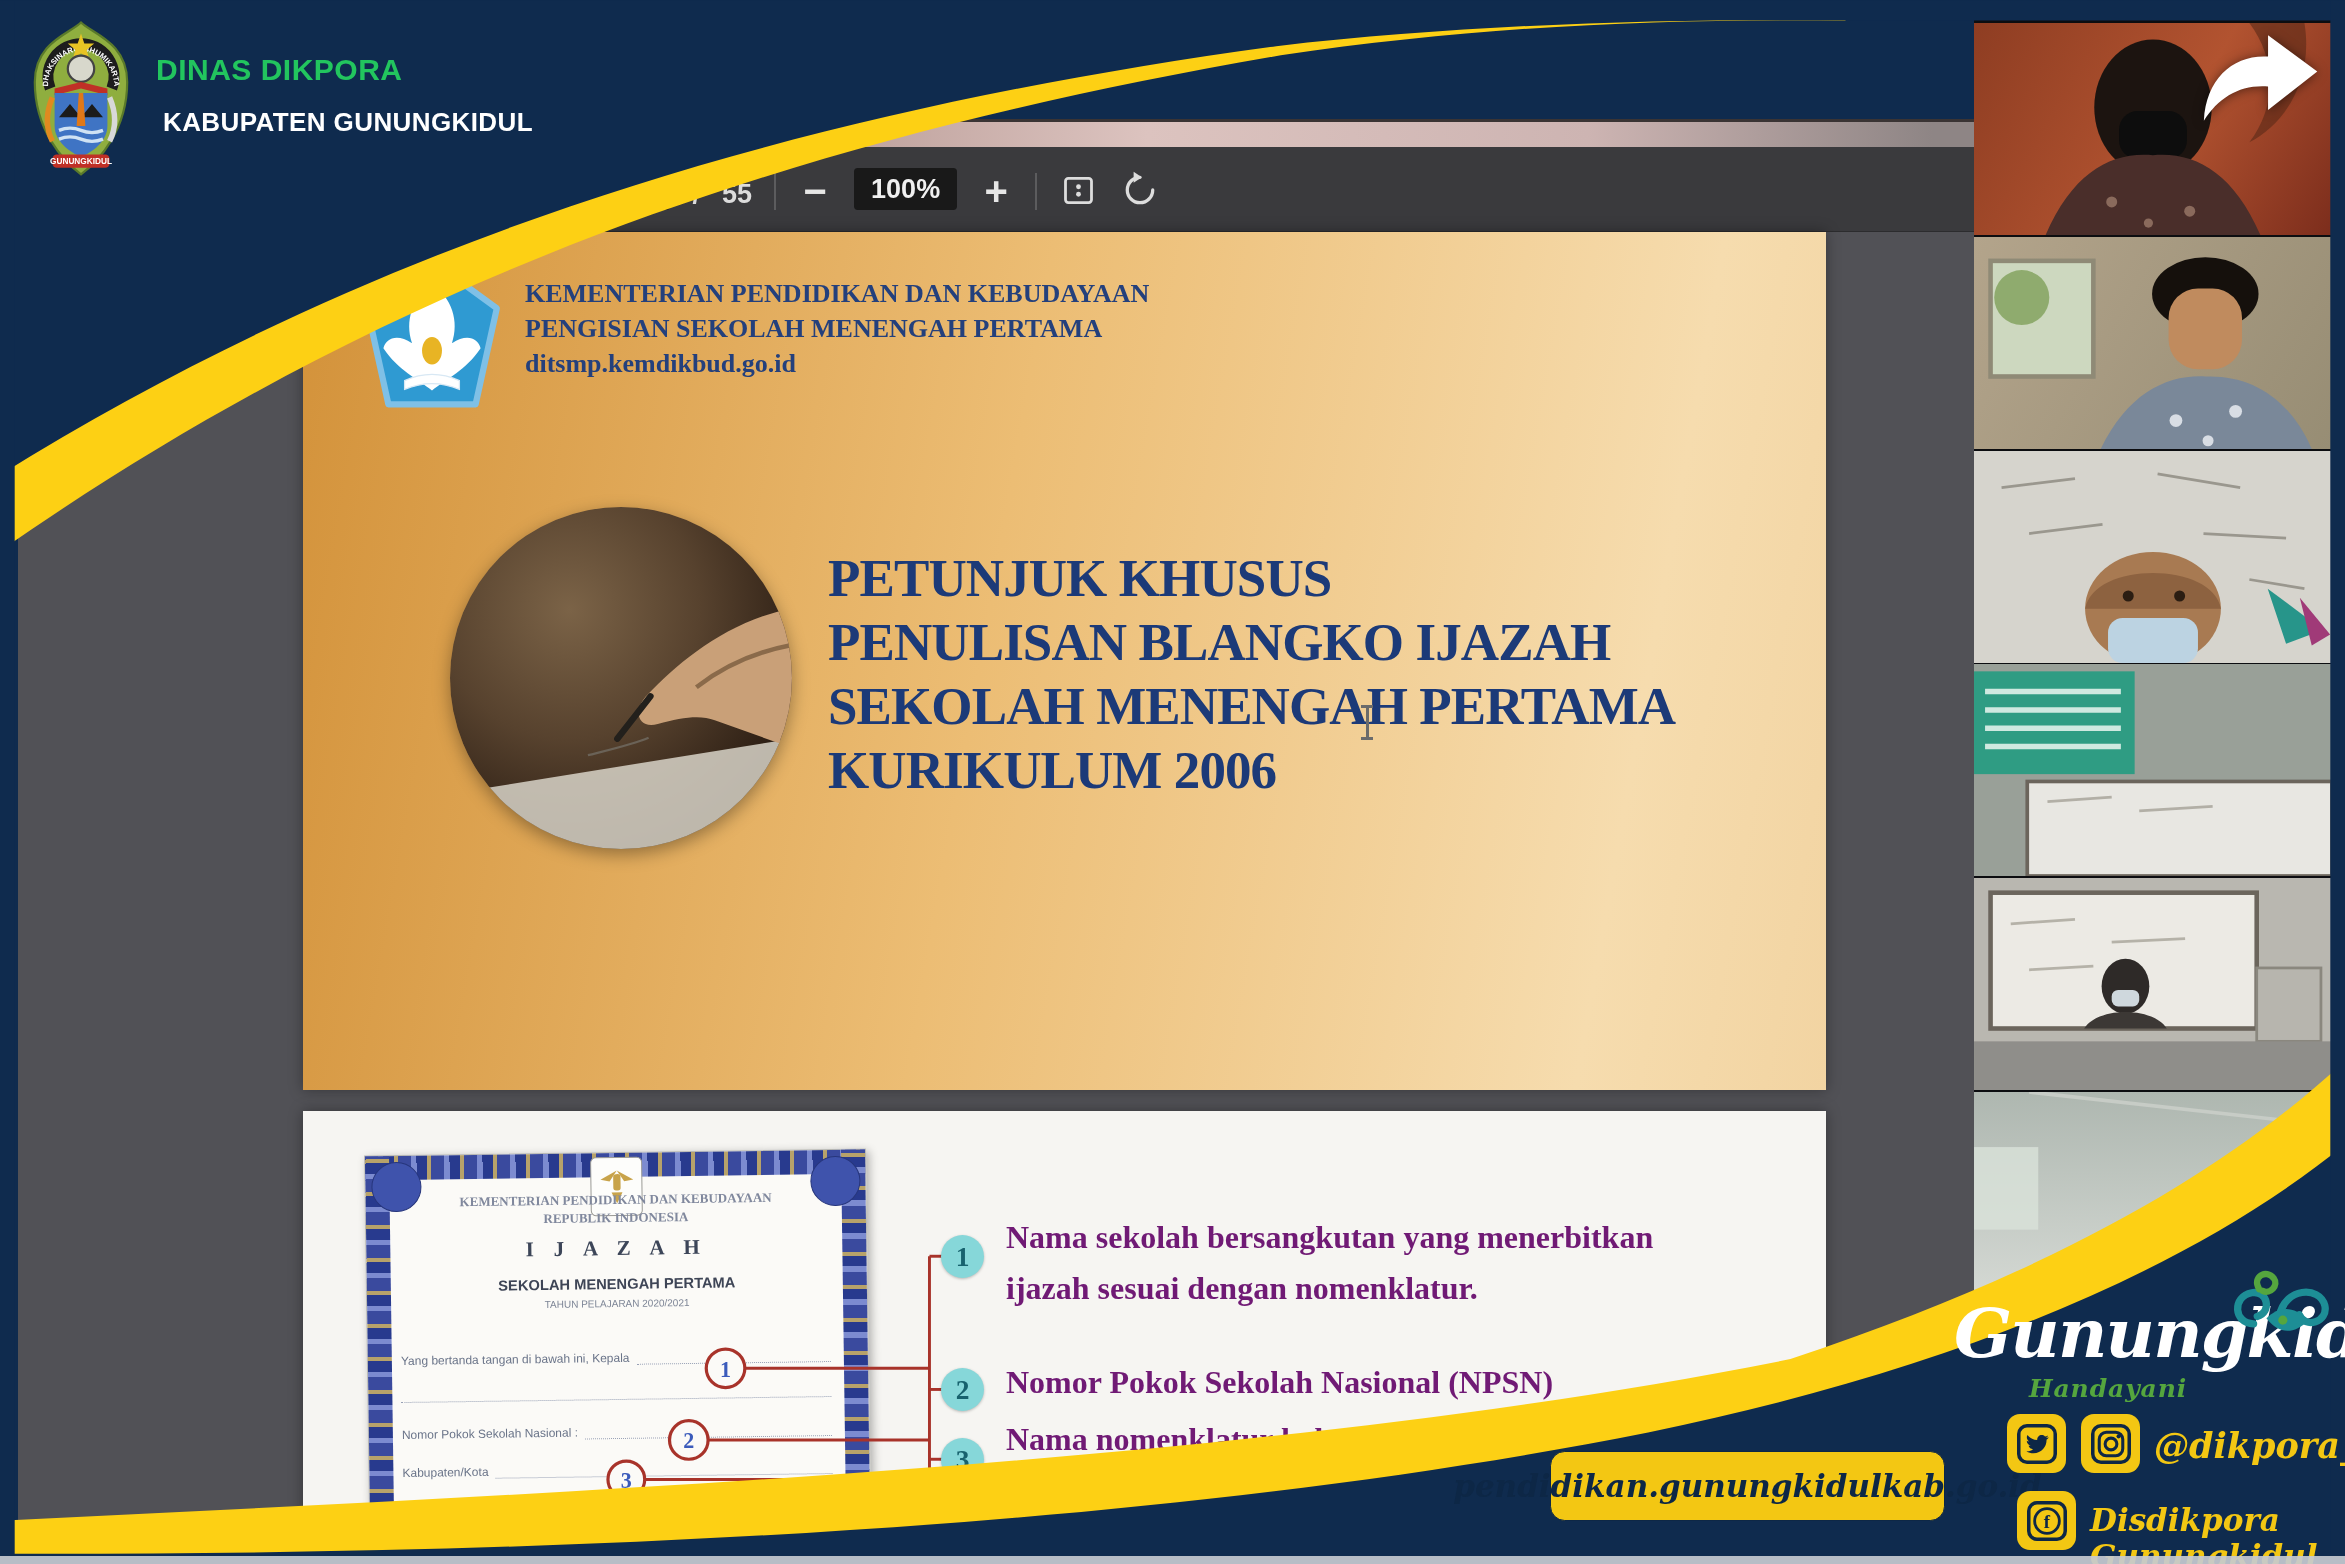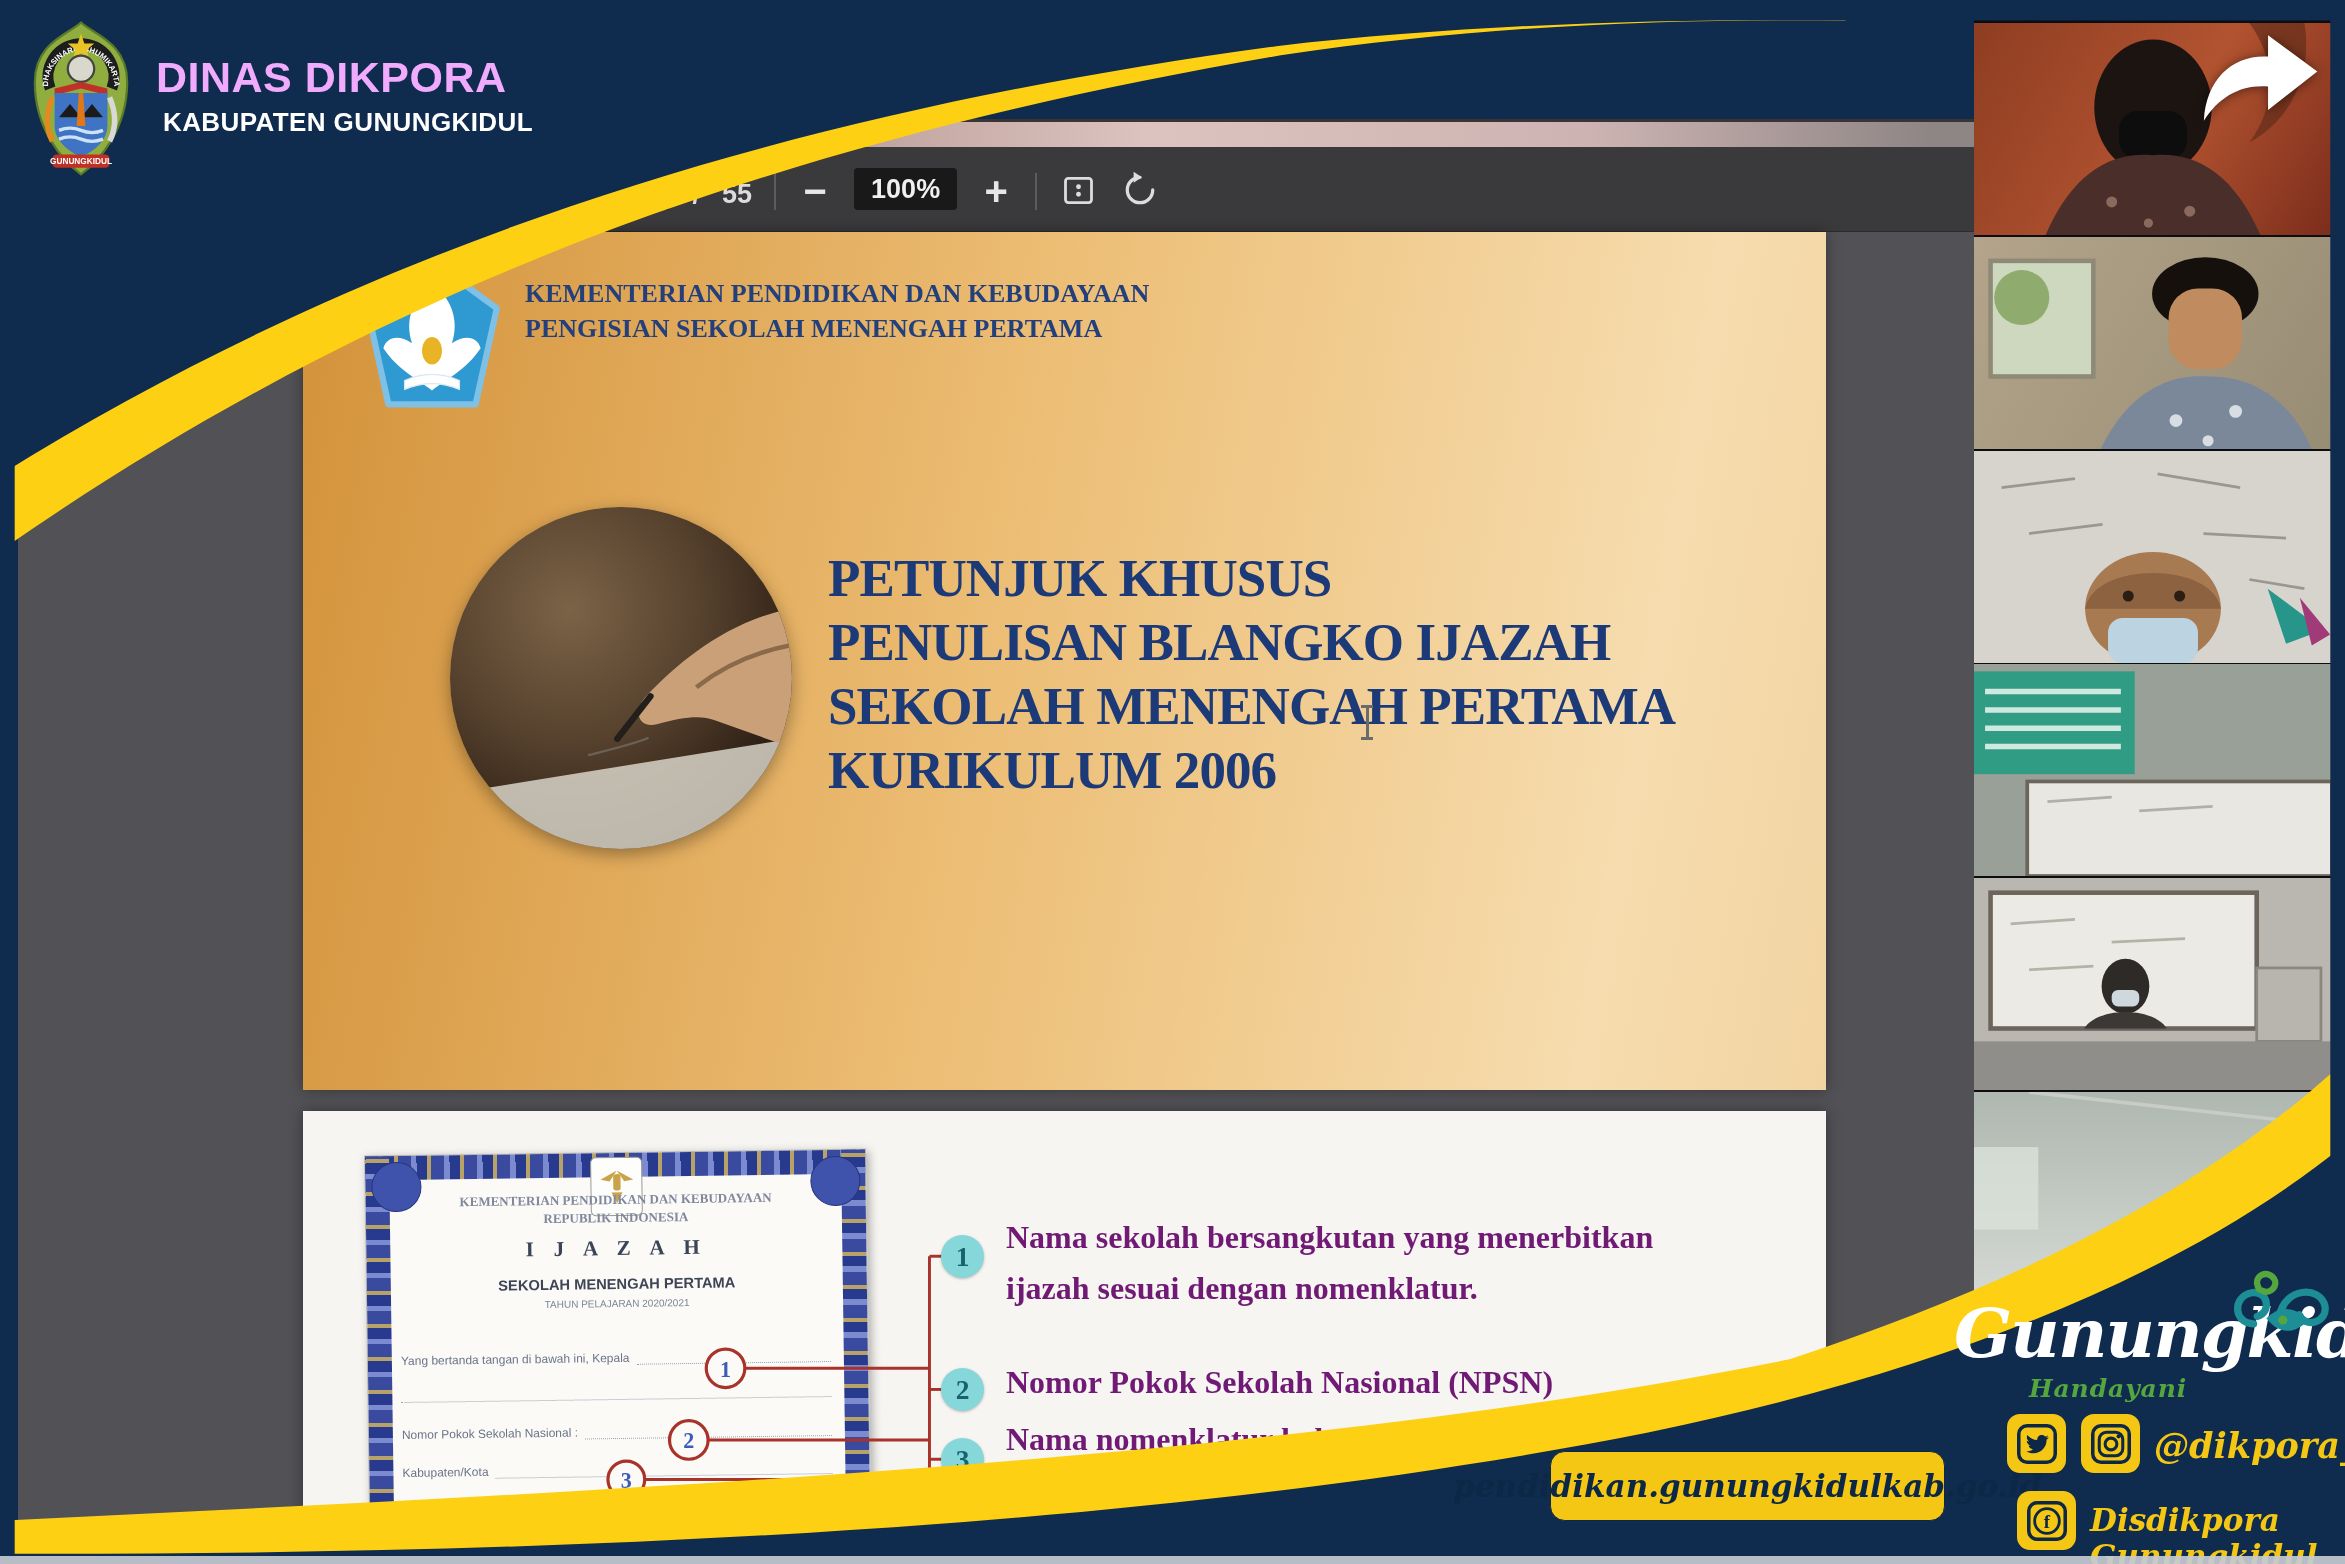--- a/index.html
+++ b/index.html
@@ -76,21 +76,21 @@
   .t6{background:linear-gradient(#aeb7b0,#d6dad5);}
   .t7{background:#c9b063;}
 
   .share{left:2195px;top:33px;width:129px;height:92px;cursor:pointer;
     filter:drop-shadow(0 1.8px 5.5px rgba(0,0,0,.5));}
 
   
   .frame{left:0;top:0;width:2345px;height:1565px;pointer-events:none;}
 
   
-  .brand-title{left:156px;top:53px;color:#f0abfc;font-weight:bold;font-size:43px;letter-spacing:0.5px;}
+  .brand-title{left:156px;top:53px;color:#22c55e;font-weight:bold;font-size:30px;letter-spacing:0.5px;}
   .brand-sub{left:163px;top:107px;color:#fff;font-weight:bold;font-size:26px;letter-spacing:0.4px;}
   .shield{left:26px;top:20px;}
 
   
   .site-badge{left:1550px;top:1451px;width:393px;height:68px;background:#f3c713;border-radius:14.7px;
     border:1.8px solid #0d2746;display:flex;align-items:center;justify-content:center;
     color:#0d2746;font-size:31px;}
   .gk-script{left:1954px;top:1293px;width:340px;text-align:center;color:#fff;font-size:68px;letter-spacing:-1.8px;}
   .gk-tag{left:2029px;top:1374px;width:184px;text-align:left;color:#55a63e;font-size:25px;letter-spacing:0.9px;}
   .soc-icon{position:absolute;width:59px;height:59px;background:#f3c713;border-radius:13px;
@@ -137,20 +137,21 @@
       <svg width="152" height="162" viewBox="0 0 120 130">
         <path d="M60 4 L112 42 L95 119 L25 119 L8 42 Z" fill="#2f9ad2" stroke="#7fc0e6" stroke-width="5" stroke-linejoin="round"></path>
         <path d="M60 22 C76 34 82 52 76 70 C88 62 97 66 99 74 C87 92 72 98 60 108 C48 98 33 92 21 74 C23 66 32 62 44 70 C38 52 44 34 60 22 Z" fill="#ffffff"></path>
         <ellipse cx="60" cy="76" rx="8" ry="11" fill="#e8b424"></ellipse>
         <path d="M38 100 Q60 90 82 100 L82 107 Q60 98 38 107 Z" fill="#ffffff" stroke="#d8e8f4" stroke-width="1"></path>
       </svg>
     </div>
     <div class="abs org-text serif">
       <div>KEMENTERIAN PENDIDIKAN DAN KEBUDAYAAN</div>
       <div>PENGISIAN SEKOLAH MENENGAH PERTAMA</div>
+      <div>ditsmp.kemdikbud.go.id</div>
     </div>
     <div class="abs photo-circle">
       <svg width="342" height="342" viewBox="0 0 372 372">
         <path d="M0 312 L372 252 L372 372 L0 372 Z" fill="#d8d3c8" opacity=".85"></path>
         <path d="M372 110 C300 125 250 168 215 204 C198 221 204 242 226 236 C252 229 272 226 288 232 L372 262 Z" fill="#c9a078"></path>
         <path d="M372 150 C330 158 295 175 268 196" stroke="#8a6a4a" stroke-width="5" fill="none"></path>
         <path d="M218 206 L182 252" stroke="#23201c" stroke-width="7" stroke-linecap="round"></path>
         <path d="M150 270 C178 263 200 258 216 251" stroke="#6a6257" stroke-width="2.5" fill="none"></path>
       </svg>
     </div>

